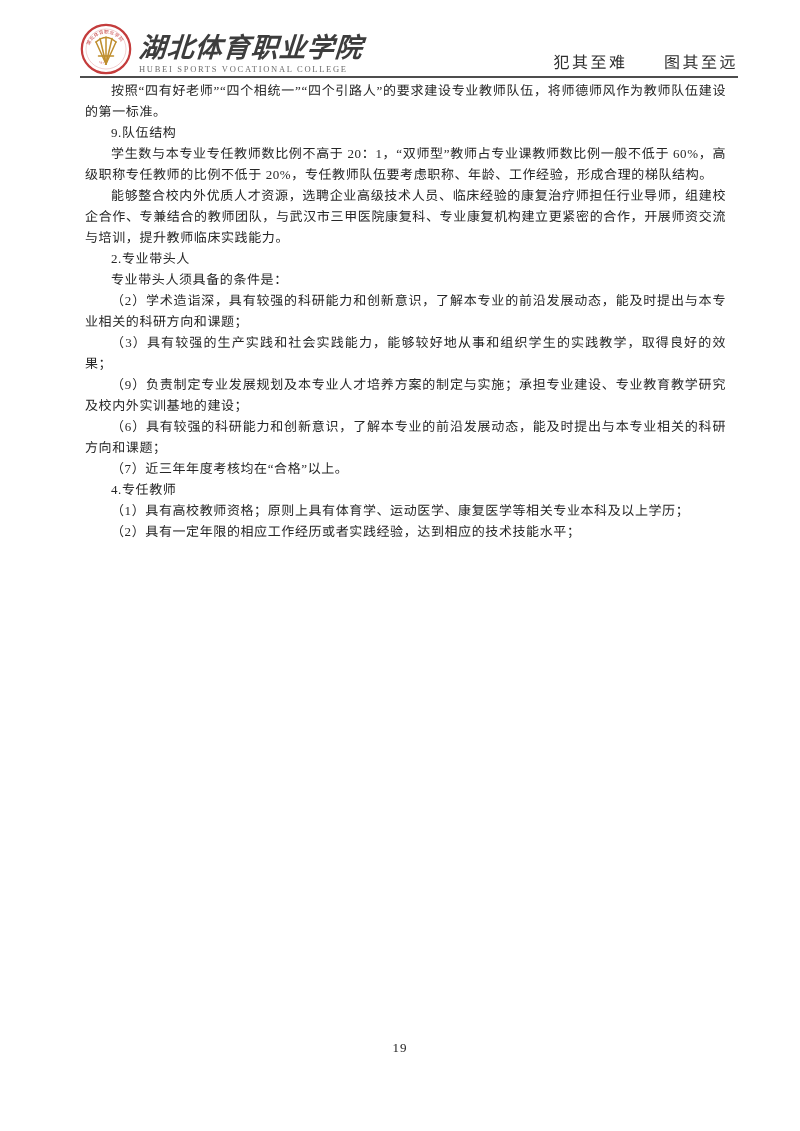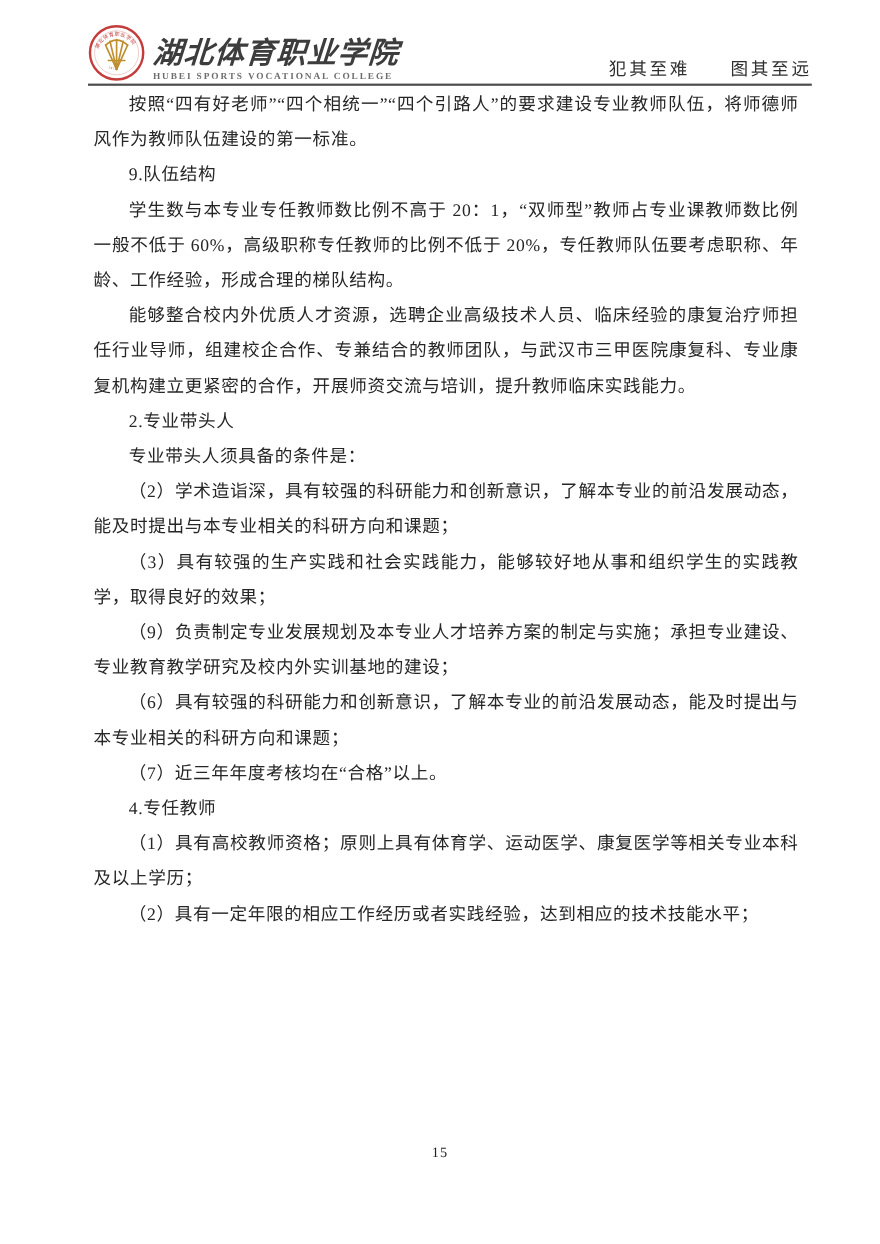--- a/index.html
+++ b/index.html
@@ -32,21 +32,21 @@
     font-size: 27px;
     font-weight: bold;
     font-style: italic;
     letter-spacing: 1px;
     color: #3d3d3d;
     line-height: 30px;
     transform: skewX(-4deg);
   }
   .en-name {
     font-size: 8.5px;
-    font-weight: bold;
+    font-weight: normal;
     letter-spacing: 1.7px;
     color: #6e6e6e;
     line-height: 11px;
     margin-top: 1px;
   }
   .motto {
     font-size: 16px;
     color: #2f2f2f;
     letter-spacing: 2.5px;
     padding-bottom: 3px;
@@ -55,22 +55,22 @@
   .motto .m2 { margin-left: 30px; text-align: right; }
   
   .content {
     position: absolute;
     left: 85px;
     top: 80px;
     width: 641px;
   }
   .content p {
     margin: 0;
-    font-size: 16px;
-    line-height: 32px;
+    font-size: 13px;
+    line-height: 21px;
     color: #262626;
     text-align: justify;
     text-justify: inter-character;
     text-align-last: left;
     text-indent: 2em;
     letter-spacing: 0.6px;
     word-break: break-all;
   }
   
   .page-num {
@@ -137,15 +137,15 @@
     <p>（2）学术造诣深，具有较强的科研能力和创新意识，了解本专业的前沿发展动态，能及时提出与本专业相关的科研方向和课题；</p>
     <p>（3）具有较强的生产实践和社会实践能力，能够较好地从事和组织学生的实践教学，取得良好的效果；</p>
     <p>（9）负责制定专业发展规划及本专业人才培养方案的制定与实施；承担专业建设、专业教育教学研究及校内外实训基地的建设；</p>
     <p>（6）具有较强的科研能力和创新意识，了解本专业的前沿发展动态，能及时提出与本专业相关的科研方向和课题；</p>
     <p>（7）近三年年度考核均在“合格”以上。</p>
     <p>4.专任教师</p>
     <p>（1）具有高校教师资格；原则上具有体育学、运动医学、康复医学等相关专业本科及以上学历；</p>
     <p>（2）具有一定年限的相应工作经历或者实践经验，达到相应的技术技能水平；</p>
   </div>
 
-  <div class="page-num">15</div>
+  <div class="page-num">19</div>
 
 </div>
 
 </body></html>

